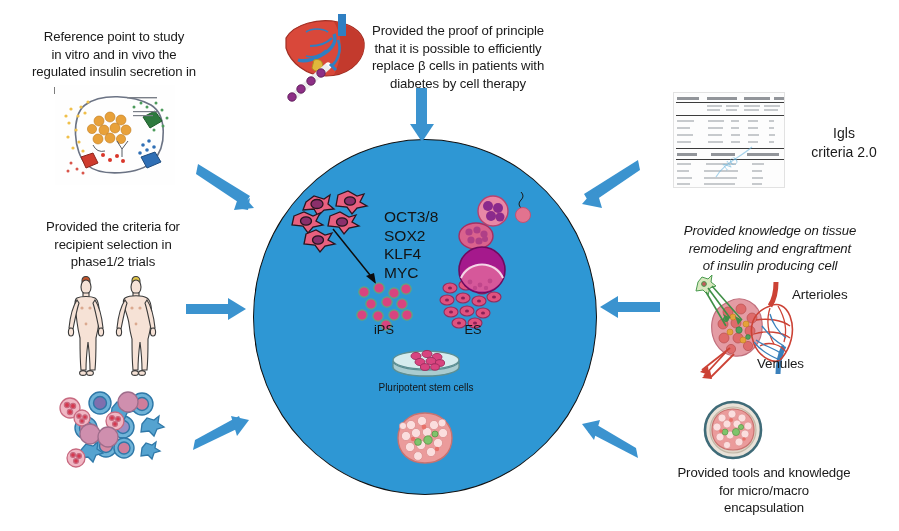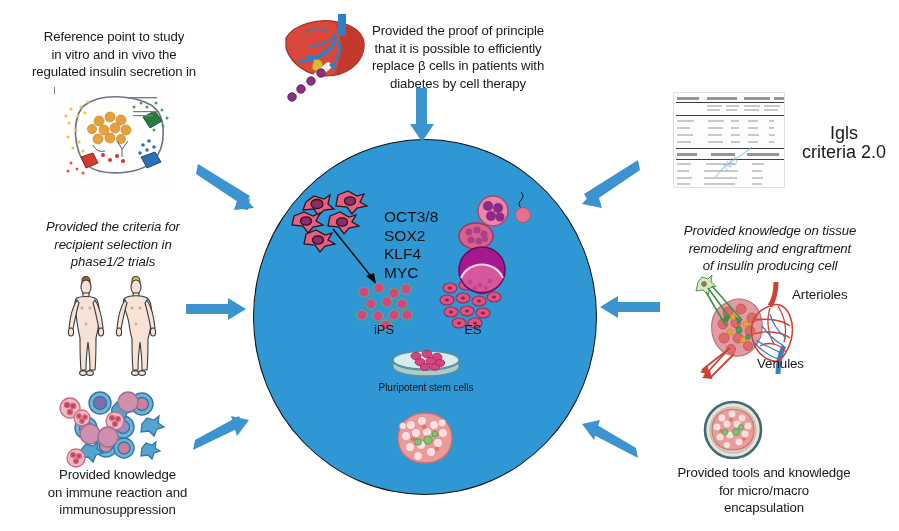--- a/index.html
+++ b/index.html
@@ -58,21 +58,21 @@
     position: absolute;
     background: #fdfdfd;
     border: 0.7px solid #e2e2e2;
   }
   .trow { position: absolute; background: #9aa0a6; opacity: .55; }
   .thead { position: absolute; background: #6d7278; opacity: .75; }
   .tline { position: absolute; background: #3c3c3c; }
   #igls {
     position: absolute;
     text-align: center;
-    font-size: 18px;
+    font-size: 14px;
     line-height: 19px;
     color: #1a1a1a;
     white-space: pre-line;
   }
 </style>
 </head>
 <body>
 
 <div id="stage">
 
@@ -472,21 +472,21 @@
 
   <div class="arrow" style="left:566px;top:158px;">
     <svg width="74" height="58" viewBox="0 0 74 58">
       <g fill="#3b93cf">
         <polygon points="72,2 74,12 24,46 18,36"></polygon>
         <polygon points="30,30 16,46 36,50"></polygon>
       </g>
     </svg>
   </div>
 
-  <div class="cap" style="left:18px;top:218px;width:190px;font-style:italic;">Provided the criteria for
+  <div class="cap" style="left:18px;top:218px;width:190px;">Provided the criteria for
 recipient selection in
 phase1/2 trials</div>
 
   <div class="art" style="left:52px;top:272px;">
     <svg width="120" height="110" viewBox="0 0 120 110">
 
       <g stroke="#3a3a3a" stroke-width="1.1" fill="#f6e2d6">
         <path d="M38 9 C38 3 30 3 30 9 C30 14 31 16 34 17 C37 16 38 14 38 9 Z" fill="#c1542c"></path>
         <ellipse cx="34" cy="15" rx="5" ry="7"></ellipse>
         <path d="M31 21 l6 0 l0 4 l-6 0 Z"></path>
@@ -586,23 +586,20 @@
       </g>
 
       <g stroke="#9e6d8b" stroke-width="1.3" fill="#cf8fae">
         <circle cx="68" cy="12" r="10"></circle>
         <circle cx="30" cy="44" r="10"></circle>
         <circle cx="48" cy="47" r="10"></circle>
       </g>
     </svg>
   </div>
 
-  <div class="cap" style="left:15px;top:466px;width:205px;">Provided knowledge
-on immune reaction and
-immunosuppression</div>
 
   <div class="arrow" style="left:193px;top:416px;">
     <svg width="62" height="42" viewBox="0 0 62 42">
       <g fill="#3b93cf">
         <polygon points="0,34 2,24 46,0 50,10"></polygon>
         <polygon points="38,0 56,4 44,20"></polygon>
       </g>
     </svg>
   </div>
 

